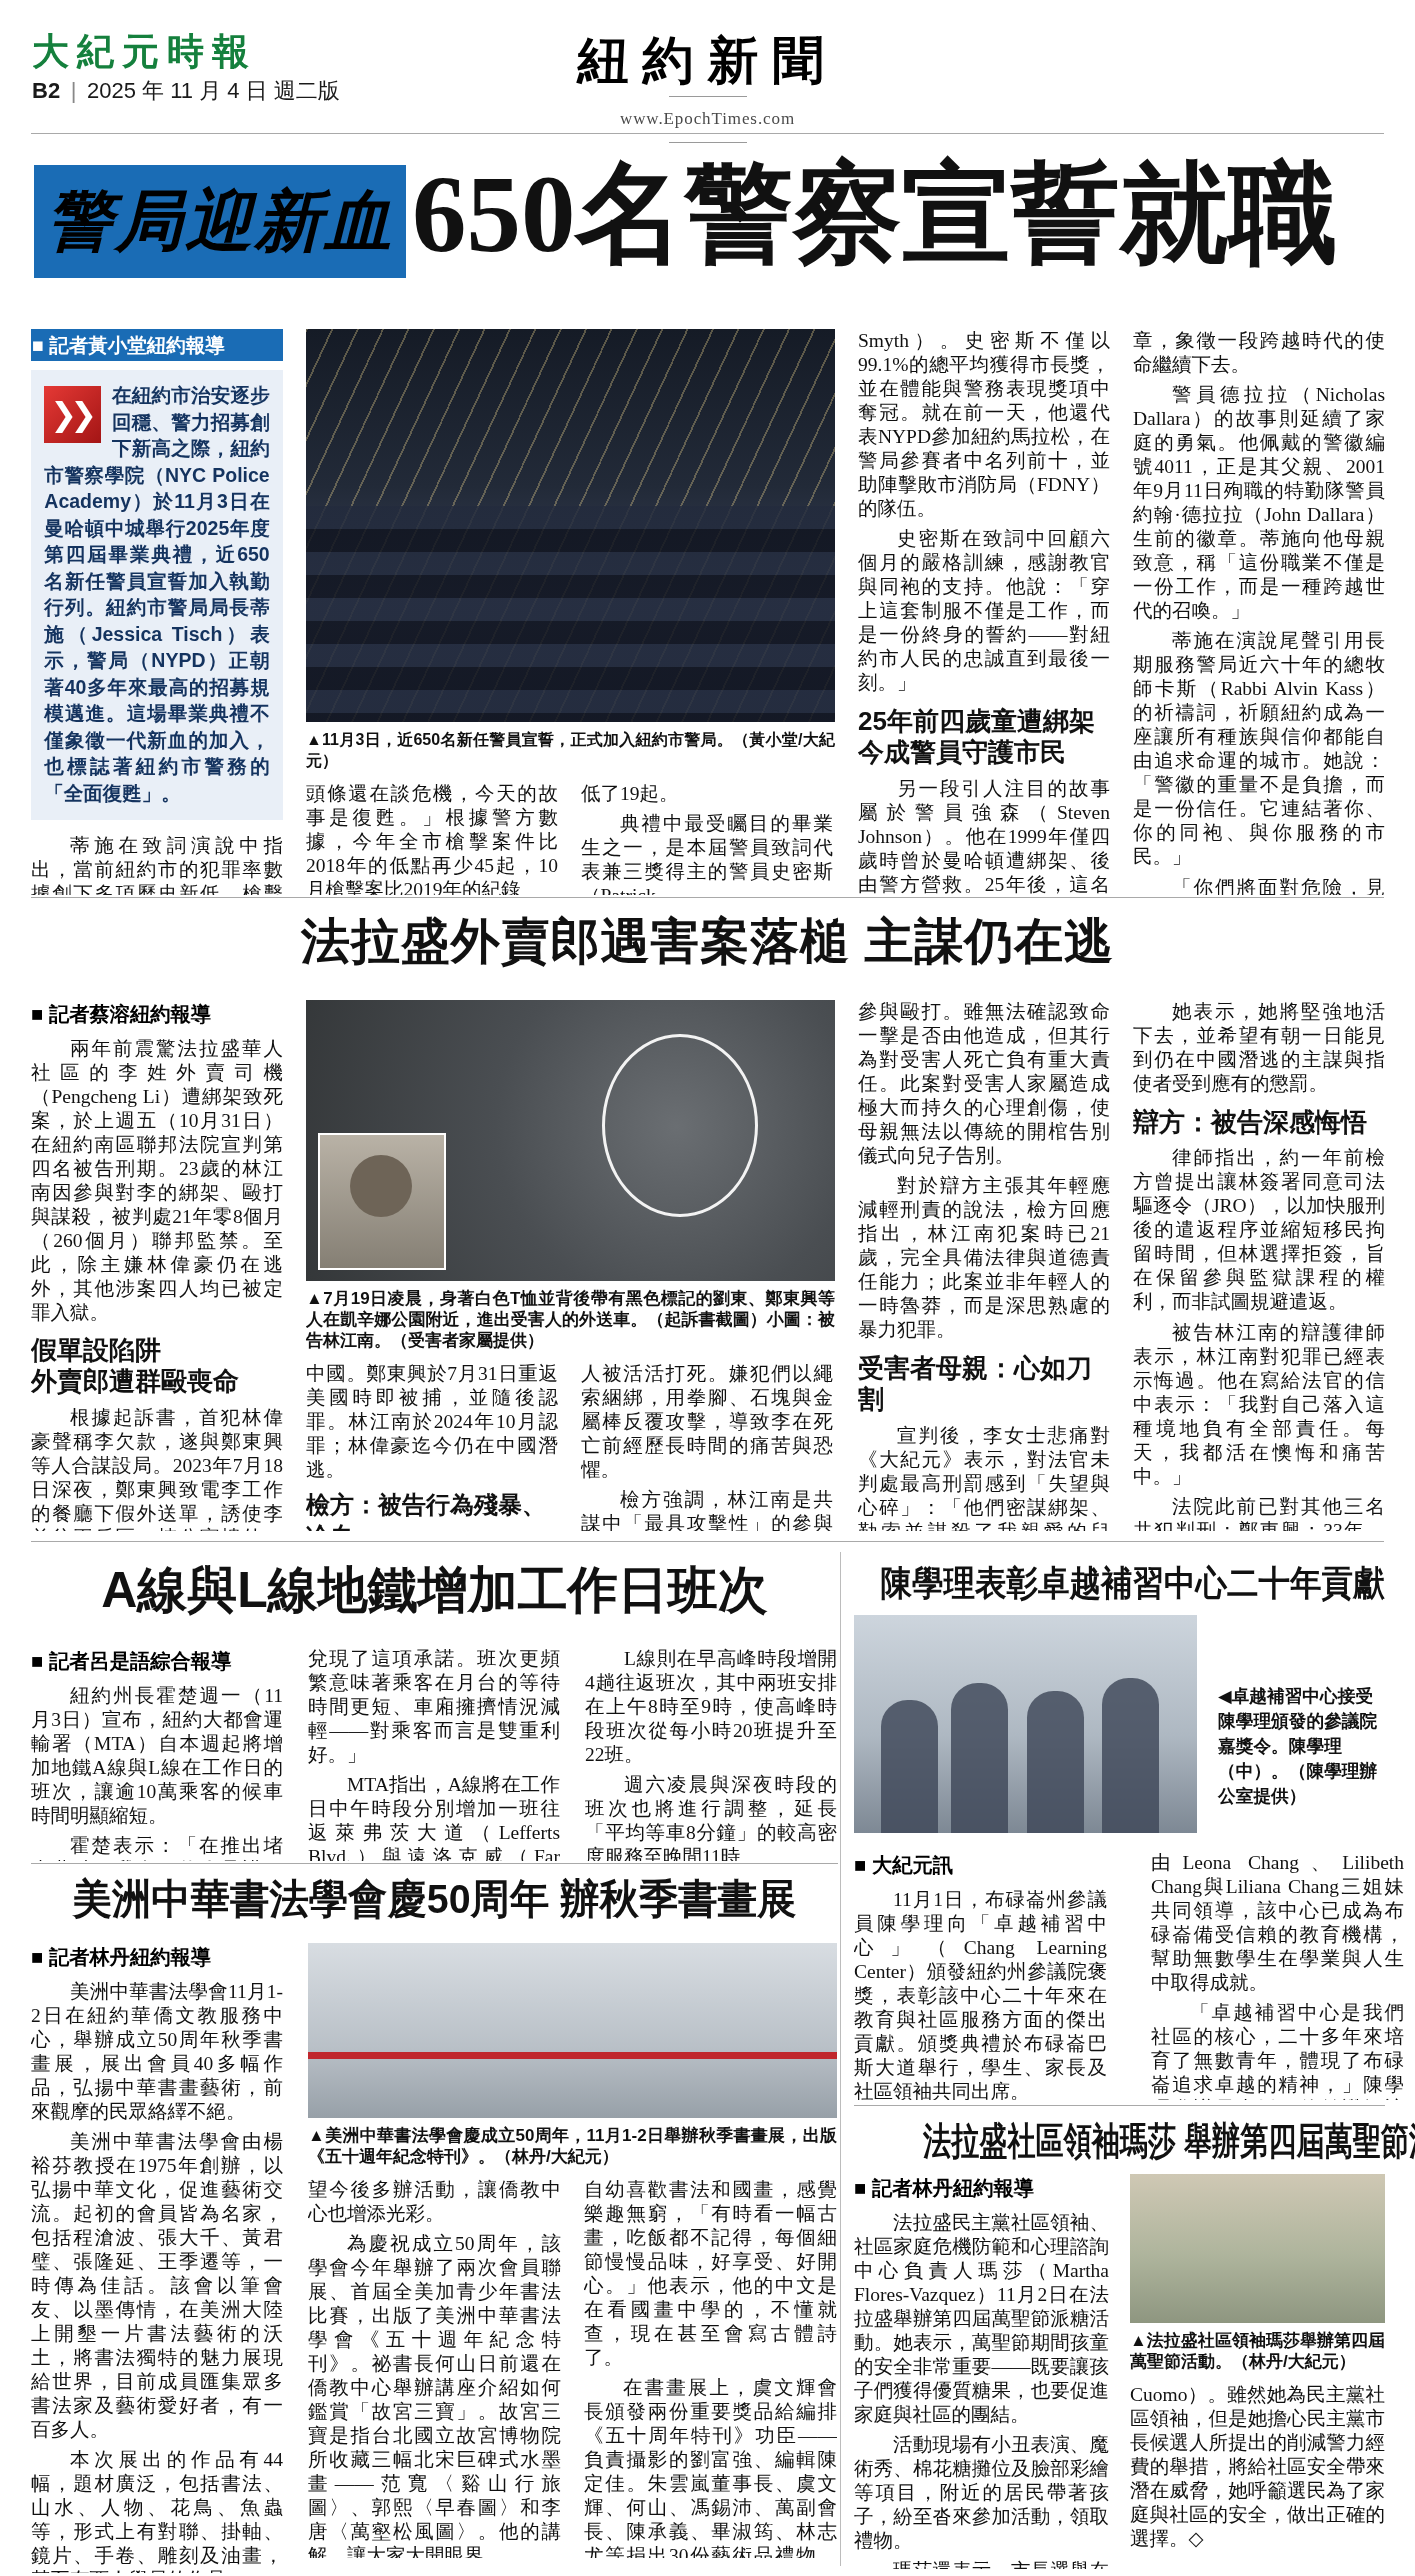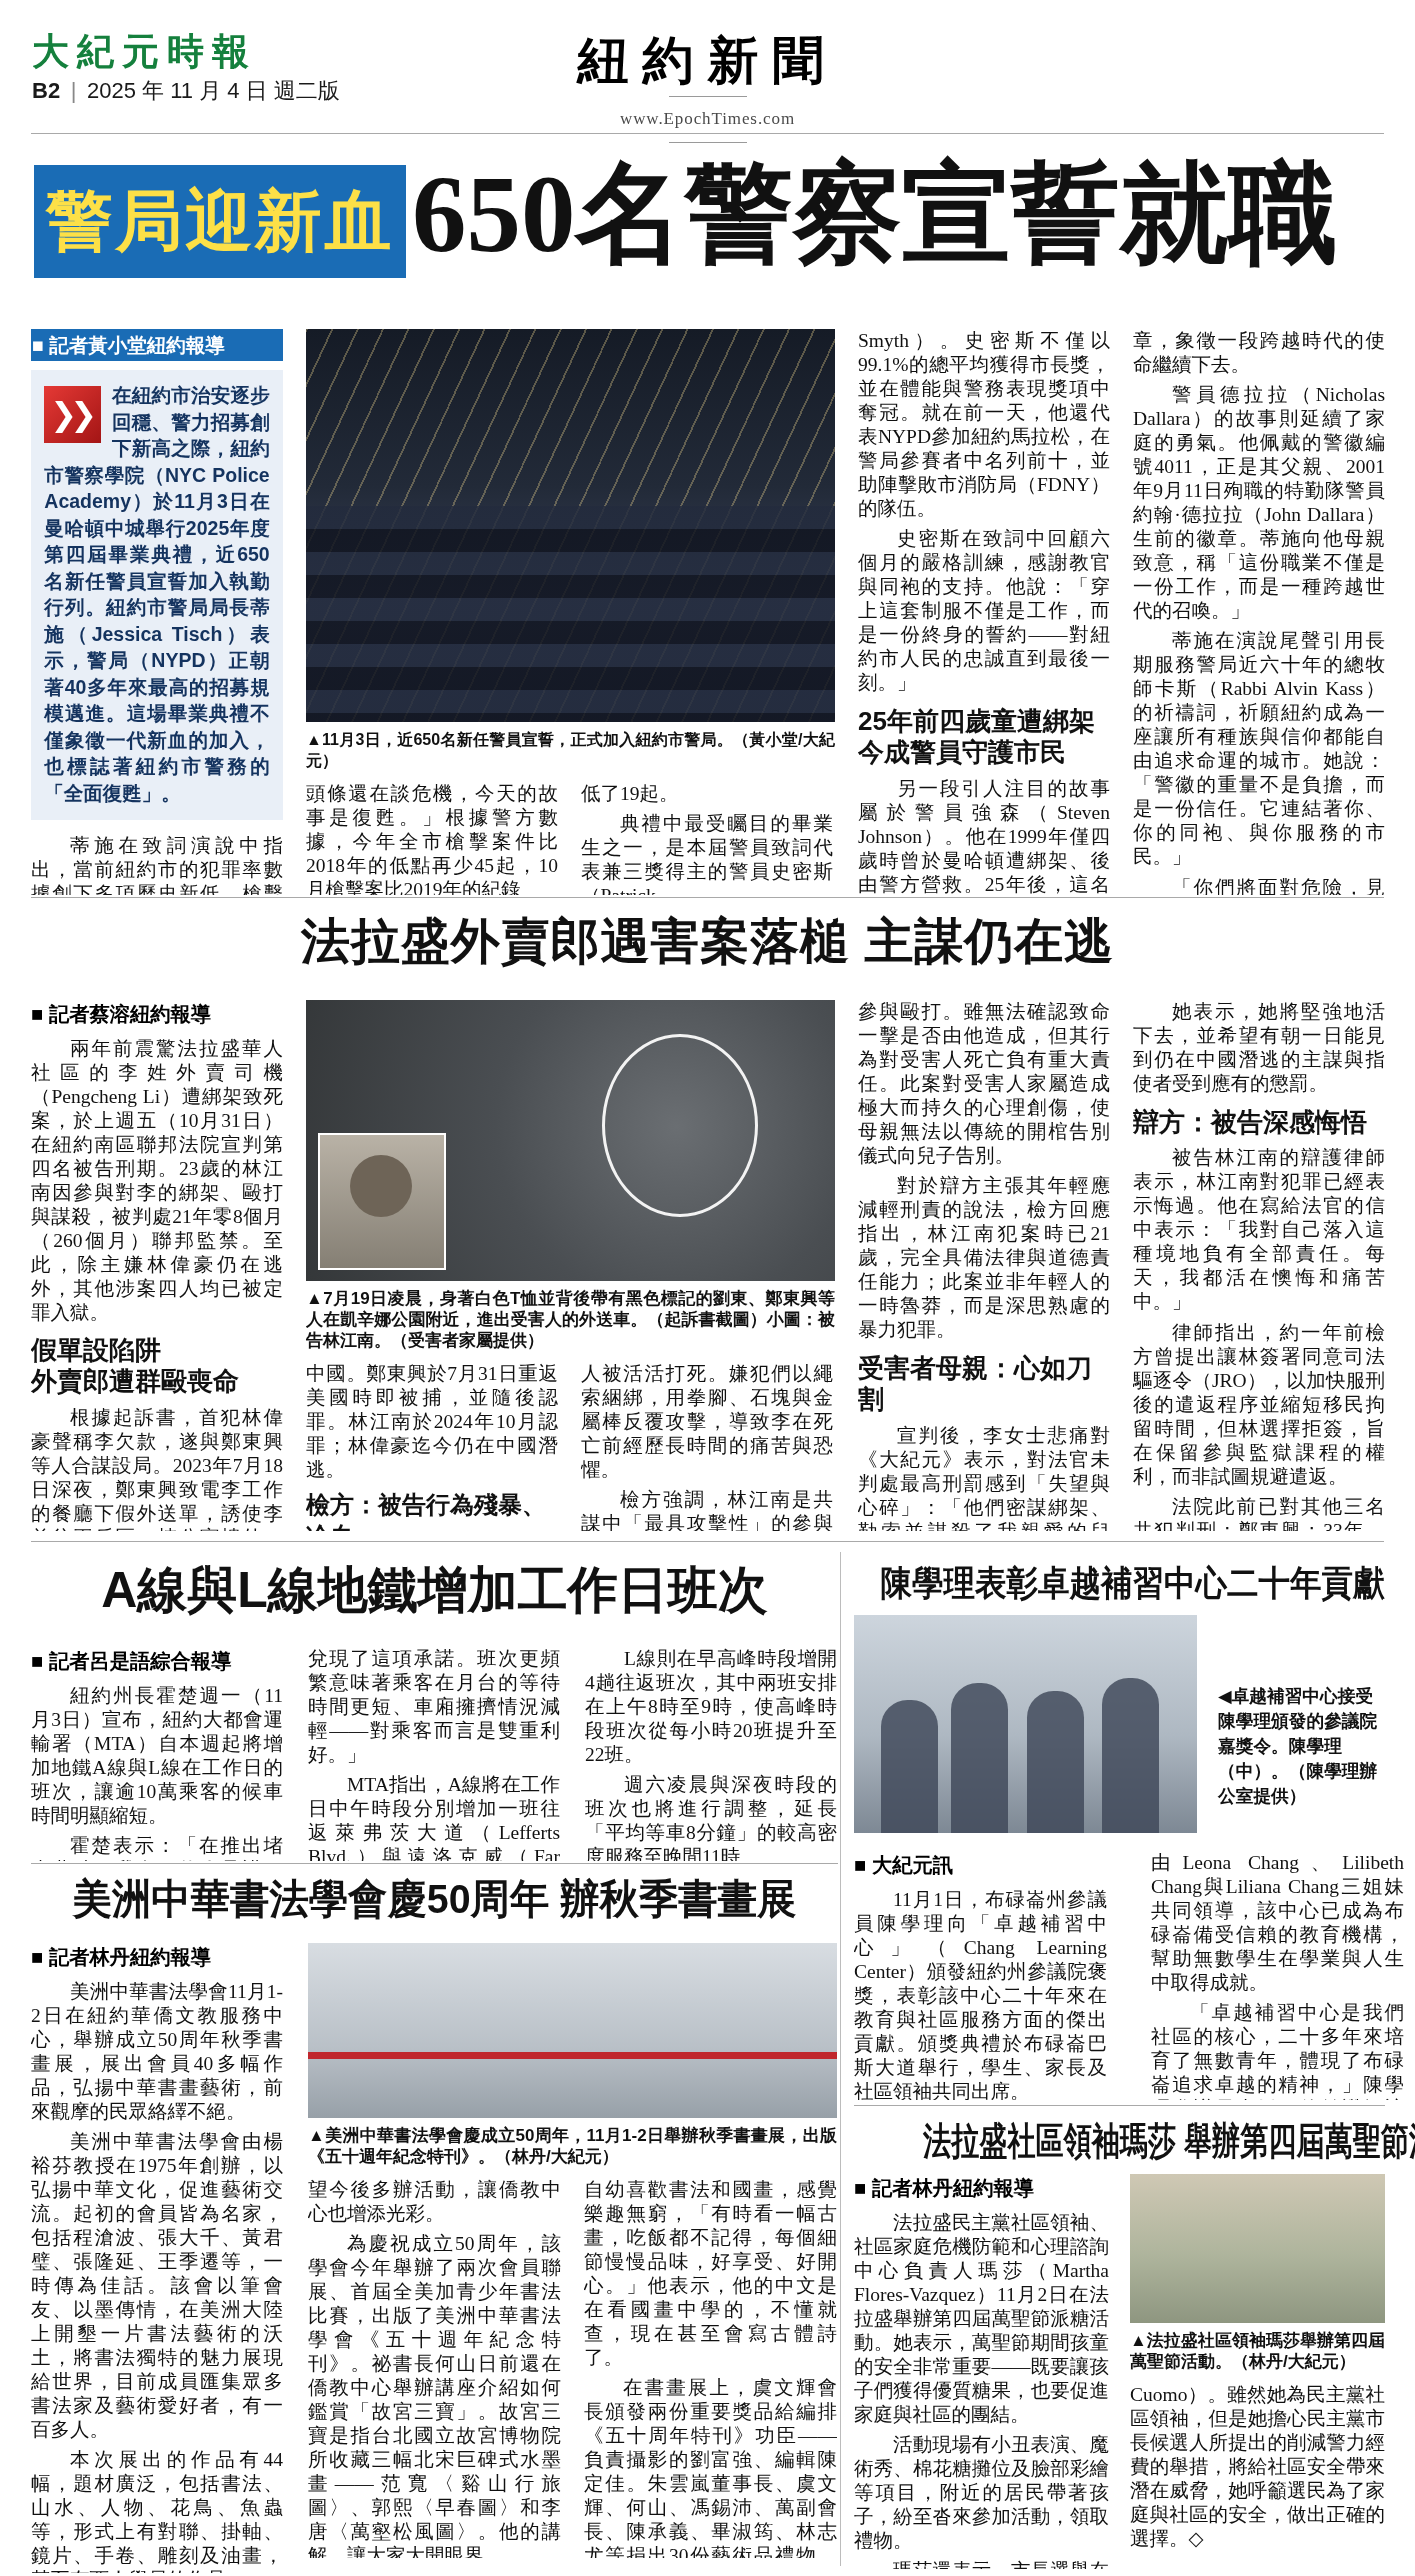--- a/index.html
+++ b/index.html
@@ -14,22 +14,22 @@
   .edition b{font-weight:bold;}
   .edition .sep{color:#888;padding:0 10.6px;font-weight:normal;}
   .section-title{left:0;right:0;top:26.5px;text-align:center;font-size:51px;font-weight:bold;letter-spacing:14px;color:#000;}
   .site-line{left:0;right:0;top:96px;display:flex;align-items:center;justify-content:center;gap:12.4px;flex-direction:column;}
   .site-line .dash{width:78px;height:0;border-top:0.9px solid #9a9a9a;}
   .site-line .url{font-size:17px;color:#4a4a4a;letter-spacing:0.9px;}
   .rule{background:#a9a9a9;height:0.9px;}
   .vrule{background:#bcbcbc;width:0.9px;}
 
   
-  .kicker-box{left:34px;top:165px;width:372px;height:113px;background:#1a6cb5;color:#fde047;
-              display:flex;align-items:center;justify-content:center;font-weight:bold;font-size:67px;letter-spacing:2.7px;}
+  .kicker-box{left:34px;top:165px;width:372px;height:113px;background:#1a6cb5;color:#000000;
+              display:flex;align-items:center;justify-content:center;font-weight:bold;font-size:67px;letter-spacing:2.7px;font-style:italic;}
   .lead-headline{left:412px;top:156px;width:982px;font-size:110px;line-height:117px;font-weight:bold;
                  white-space:nowrap;transform:scaleX(0.99);transform-origin:left;}
 
   
   .colrow{display:flex;gap:23px;}
   .col{width:252px;flex:none;overflow:hidden;}
   .midcol{width:529px;flex:none;overflow:hidden;}
   p.body{font-size:19.5px;line-height:24px;margin:0 0 6.2px;text-align:justify;text-indent:2em;}
   p.cont{text-indent:0;}
   .byline{font-family:"Liberation Sans","DejaVu Sans",sans-serif;font-weight:bold;font-size:20.3px;margin:0 0 8.8px;color:#000;}
@@ -178,22 +178,22 @@
     </div>
     <div class="col" style="height:531px;">
       <p class="body cont">參與毆打。雖無法確認致命一擊是否由他造成，但其行為對受害人死亡負有重大責任。此案對受害人家屬造成極大而持久的心理創傷，使母親無法以傳統的開棺告別儀式向兒子告別。</p>
       <p class="body">對於辯方主張其年輕應減輕刑責的說法，檢方回應指出，林江南犯案時已21歲，完全具備法律與道德責任能力；此案並非年輕人的一時魯莽，而是深思熟慮的暴力犯罪。</p>
       <div class="subhead">受害者母親：心如刀割</div>
       <p class="body">宣判後，李女士悲痛對《大紀元》表示，對法官未判處最高刑罰感到「失望與心碎」：「他們密謀綁架、勒索並謀殺了我親愛的兒子，手段極其殘忍，完全漠視生命。他們仍有機會活著，但我的兒子再也回不來。每當想起他所經歷的痛苦與恐懼，我的心就像被刀割一樣。」</p>
     </div>
     <div class="col" style="height:531px;">
       <p class="body">她表示，她將堅強地活下去，並希望有朝一日能見到仍在中國潛逃的主謀與指使者受到應有的懲罰。</p>
       <div class="subhead">辯方：被告深感悔悟</div>
+      <p class="body">律師指出，約一年前檢方曾提出讓林簽署同意司法驅逐令（JRO），以加快服刑後的遣返程序並縮短移民拘留時間，但林選擇拒簽，旨在保留參與監獄課程的權利，而非試圖規避遣返。</p>
       <p class="body">被告林江南的辯護律師表示，林江南對犯罪已經表示悔過。他在寫給法官的信中表示：「我對自己落入這種境地負有全部責任。每天，我都活在懊悔和痛苦中。」</p>
-      <p class="body">律師指出，約一年前檢方曾提出讓林簽署同意司法驅逐令（JRO），以加快服刑後的遣返程序並縮短移民拘留時間，但林選擇拒簽，旨在保留參與監獄課程的權利，而非試圖規避遣返。</p>
       <p class="body">法院此前已對其他三名共犯判刑：鄭東興：33年，參與從綁架到掩屍全程；劉東：20年，購買繩索、參與毆打並資助逃亡；張隋：12年，負責駕駛與在場協助。◇</p>
     </div>
   </div>
 
   <div class="abs rule" style="left:31px;top:1541px;width:1353px;"></div>
   <div class="abs vrule" style="left:840px;top:1552px;height:1014px;"></div>
 
   <div class="abs a3-headline">A線與L線地鐵增加工作日班次</div>
   <div class="abs colrow" style="left:31px;top:1647px;width:807px;height:214px;gap:25px;">
     <div class="col" style="height:214px;">

